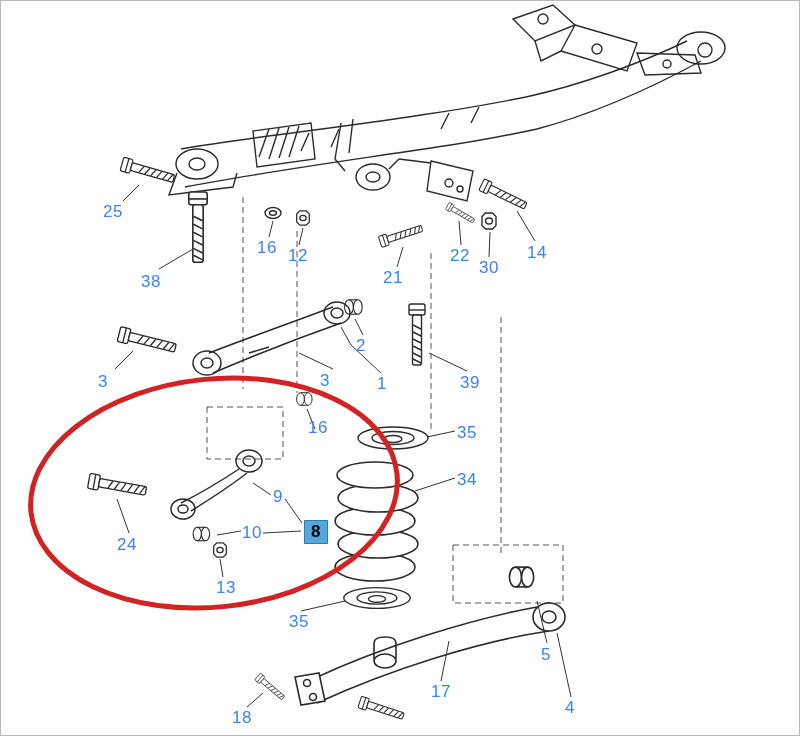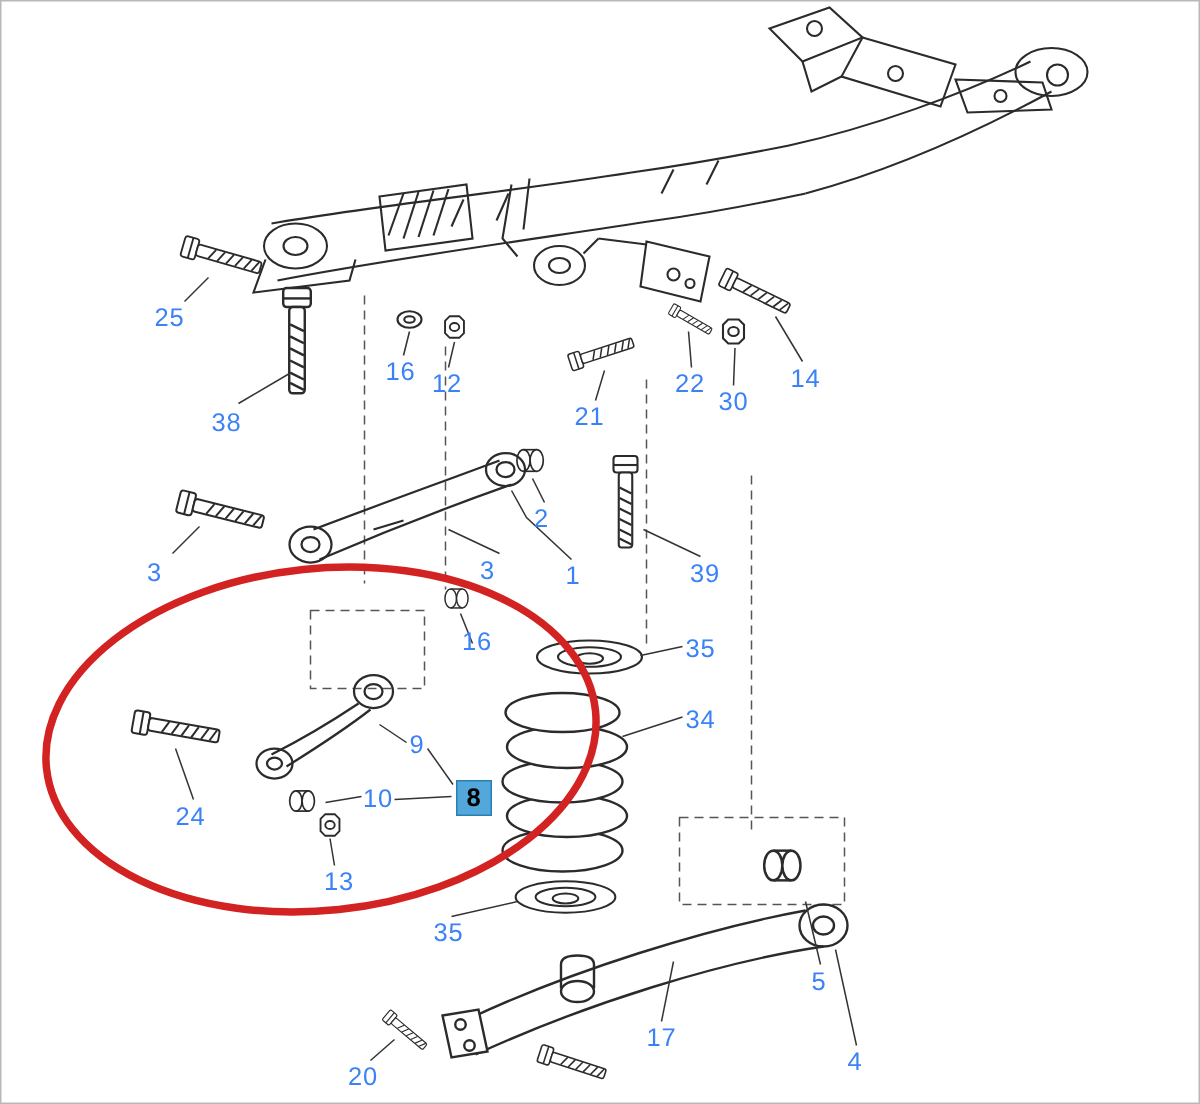--- a/index.html
+++ b/index.html
@@ -237,15 +237,15 @@
   <div class="callout" style="left:456px; top:470px">34</div>
   <div class="callout" style="left:272px; top:487px">9</div>
   <div class="callout" style="left:241px; top:523px">10</div>
   <div class="callout selected" style="left:303px; top:519px">8</div>
   <div class="callout" style="left:116px; top:535px">24</div>
   <div class="callout" style="left:215px; top:578px">13</div>
   <div class="callout" style="left:288px; top:612px">35</div>
   <div class="callout" style="left:540px; top:645px">5</div>
   <div class="callout" style="left:430px; top:682px">17</div>
   <div class="callout" style="left:564px; top:698px">4</div>
-  <div class="callout" style="left:231px; top:708px">20</div>
+  <div class="callout" style="left:231px; top:708px">18</div>
 
 </div>
 
 </body></html>

